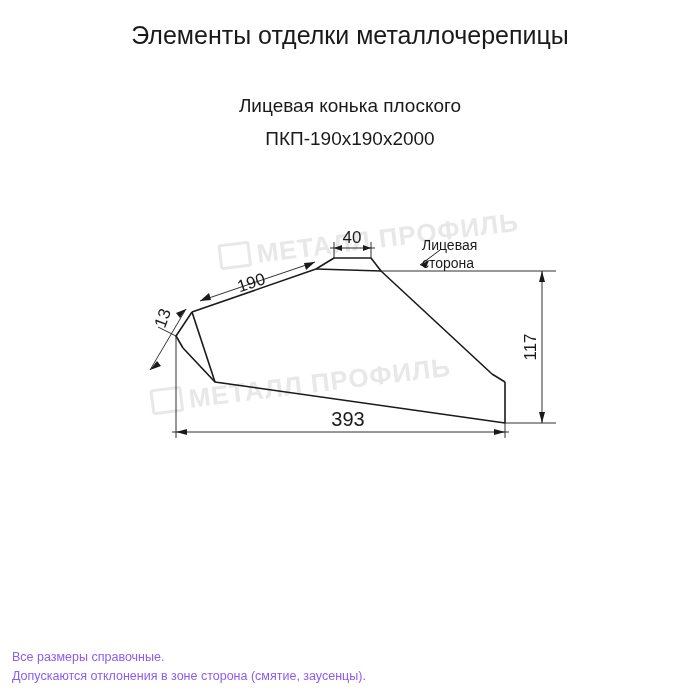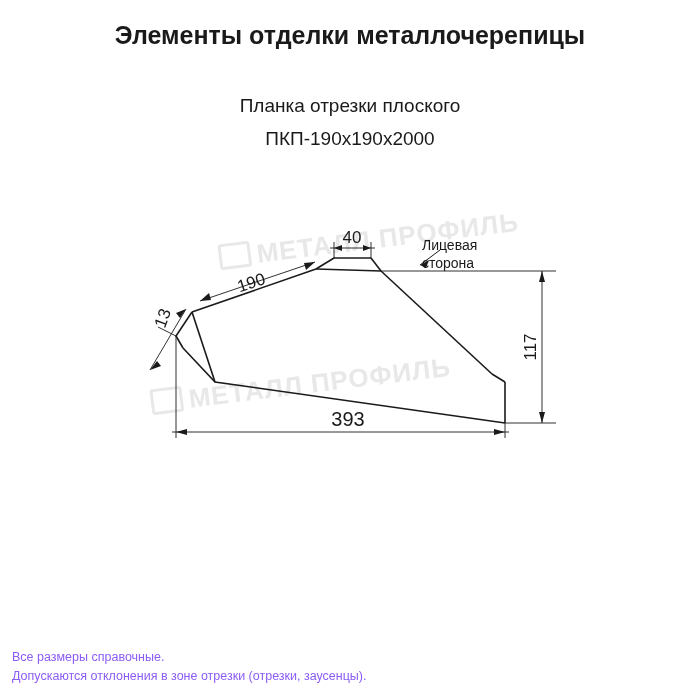--- a/index.html
+++ b/index.html
@@ -22,21 +22,21 @@
   }
   .title-block {
     position: absolute;
     top: 20px;
     left: 0;
     width: 700px;
     text-align: center;
   }
   .main-title {
     font-size: 25px;
-    font-weight: bold;
+    font-weight: normal;
     letter-spacing: 0px;
     margin: 0;
     padding: 0;
     line-height: 30px;
   }
   .sub-title {
     font-size: 19px;
     margin: 0;
     padding: 0;
     line-height: 24px;
@@ -100,21 +100,21 @@
     margin-right: 6px;
   }
 </style>
 </head>
 <body>
 
 <div class="page">
 
   <div class="title-block">
     <h1 class="main-title">Элементы отделки металлочерепицы</h1>
-    <p class="sub-title">Планка отрезки плоского</p>
+    <p class="sub-title">Лицевая конька плоского</p>
     <p class="sub-title-2">ПКП-190х190х2000</p>
   </div>
 
   <div class="wm wm1">
     <span class="wm-box"></span><span>МЕТАЛЛ ПРОФИЛЬ</span>
   </div>
   <div class="wm wm2">
     <span class="wm-box"></span><span>МЕТАЛЛ ПРОФИЛЬ</span>
   </div>
 
@@ -205,16 +205,16 @@
         <polygon points="176,262 187,259 187,265" fill="#1a1a1a"></polygon>
         <polygon points="505,262 494,259 494,265" fill="#1a1a1a"></polygon>
       </g>
       <text x="348" y="256" font-family="Liberation Sans, sans-serif" font-size="20" fill="#1a1a1a" text-anchor="middle">393</text>
 
     </svg>
   </div>
 
   <div class="footer">
     <div>Все размеры справочные.</div>
-    <div>Допускаются отклонения в зоне отрезки (отрезки, заусенцы).</div>
+    <div>Допускаются отклонения в зоне сторона (смятие, заусенцы).</div>
   </div>
 
 </div>
 
 </body></html>

